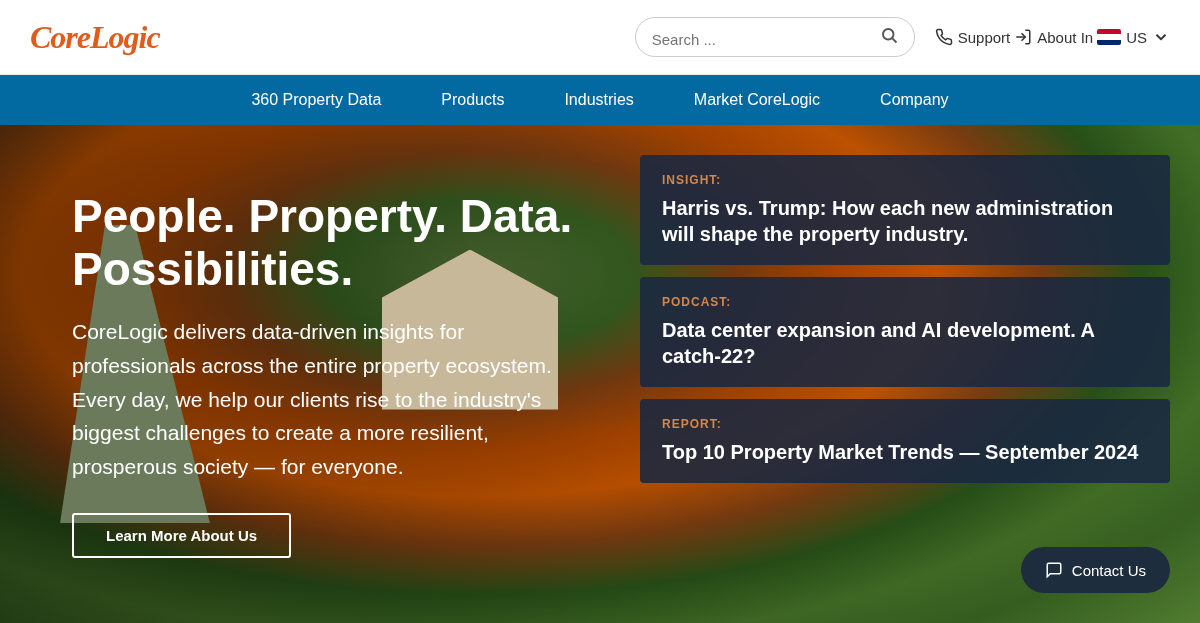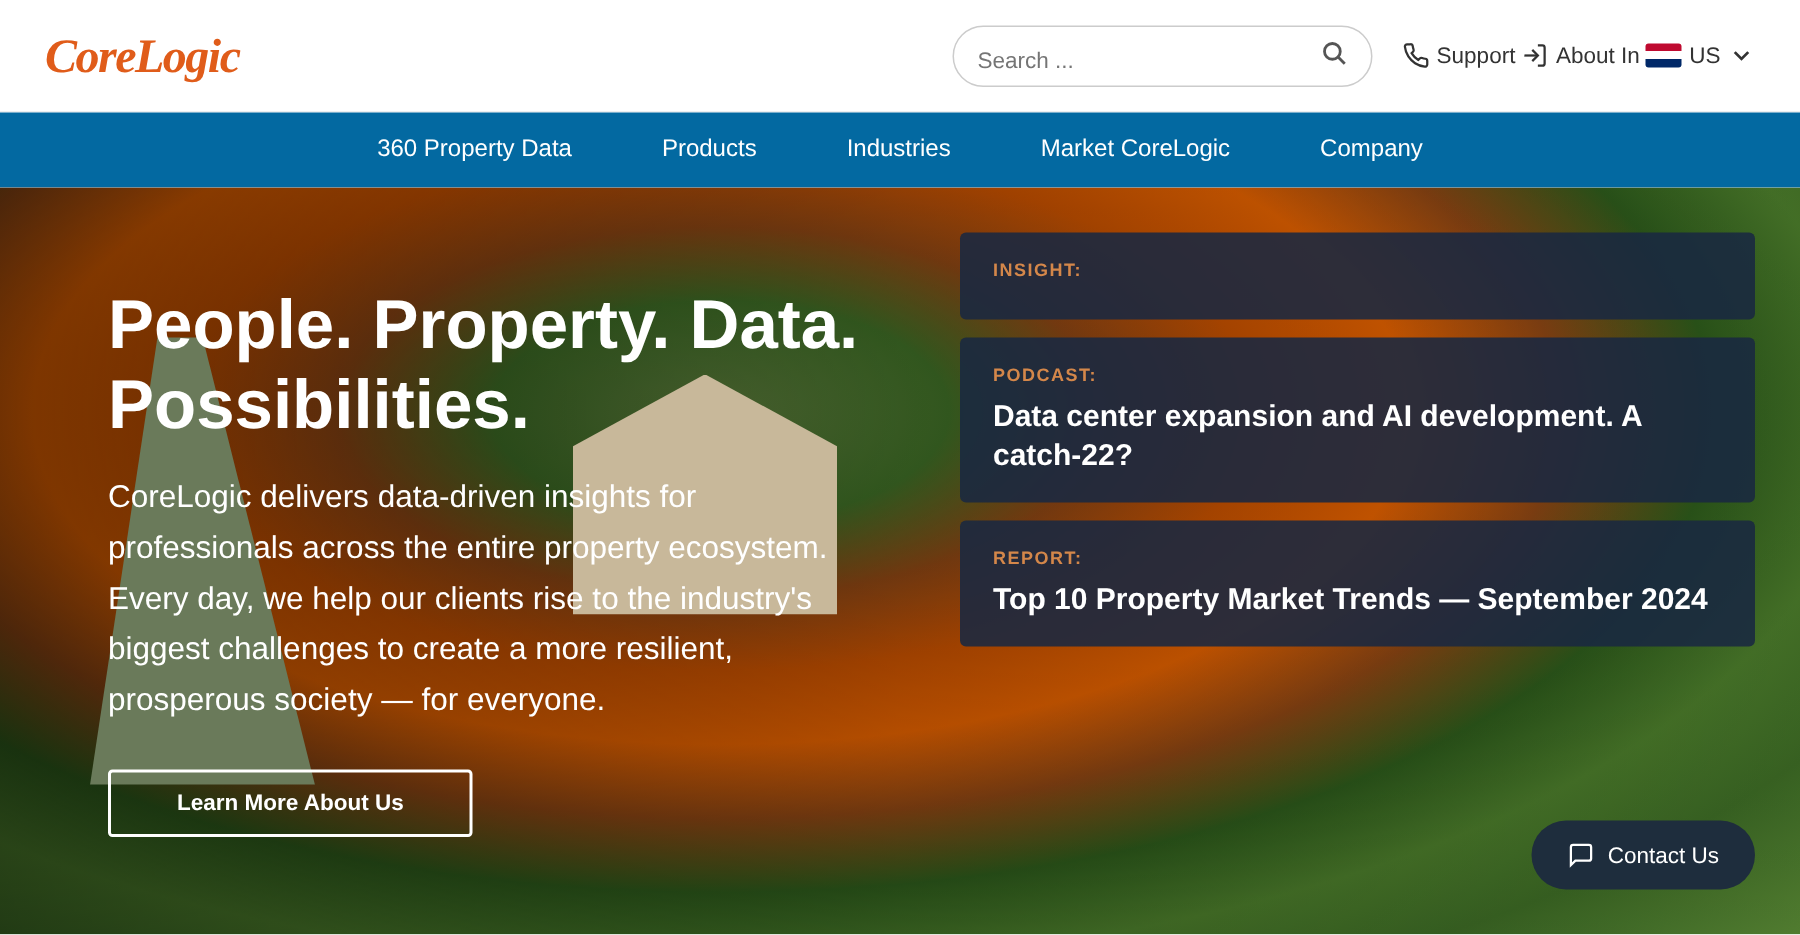--- a/index.html
+++ b/index.html
@@ -140,21 +140,21 @@
       color: #fff;
       line-height: 1.6;
       max-width: 520px;
       margin-bottom: 30px;
     }
     .hero-cta {
       display: inline-block;
       border: 2px solid #fff;
       color: #fff;
       background: transparent;
-      padding: 12px 44px;
+      padding: 12px 32px;
       font-size: 15px;
       font-weight: 600;
       cursor: pointer;
       border-radius: 3px;
       width: fit-content;
     }
 
     
     .cards-panel {
       position: absolute;
@@ -258,20 +258,21 @@
 
   <div class="hero-content">
     <h1 class="hero-heading">People. Property. Data. Possibilities.</h1>
     <p class="hero-description">CoreLogic delivers data-driven insights for professionals across the entire property ecosystem. Every day, we help our clients rise to the industry's biggest challenges to create a more resilient, prosperous society — for everyone.</p>
     <button class="hero-cta">Learn More About Us</button>
   </div>
 
   <div class="cards-panel">
     <div class="card">
       <div class="card-type">INSIGHT:</div>
+      <div class="card-title">Harris vs. Trump: How each new administration will shape the property industry.</div>
     </div>
     <div class="card">
       <div class="card-type">PODCAST:</div>
       <div class="card-title">Data center expansion and AI development. A catch-22?</div>
     </div>
     <div class="card">
       <div class="card-type">REPORT:</div>
       <div class="card-title">Top 10 Property Market Trends — September 2024</div>
     </div>
   </div>

